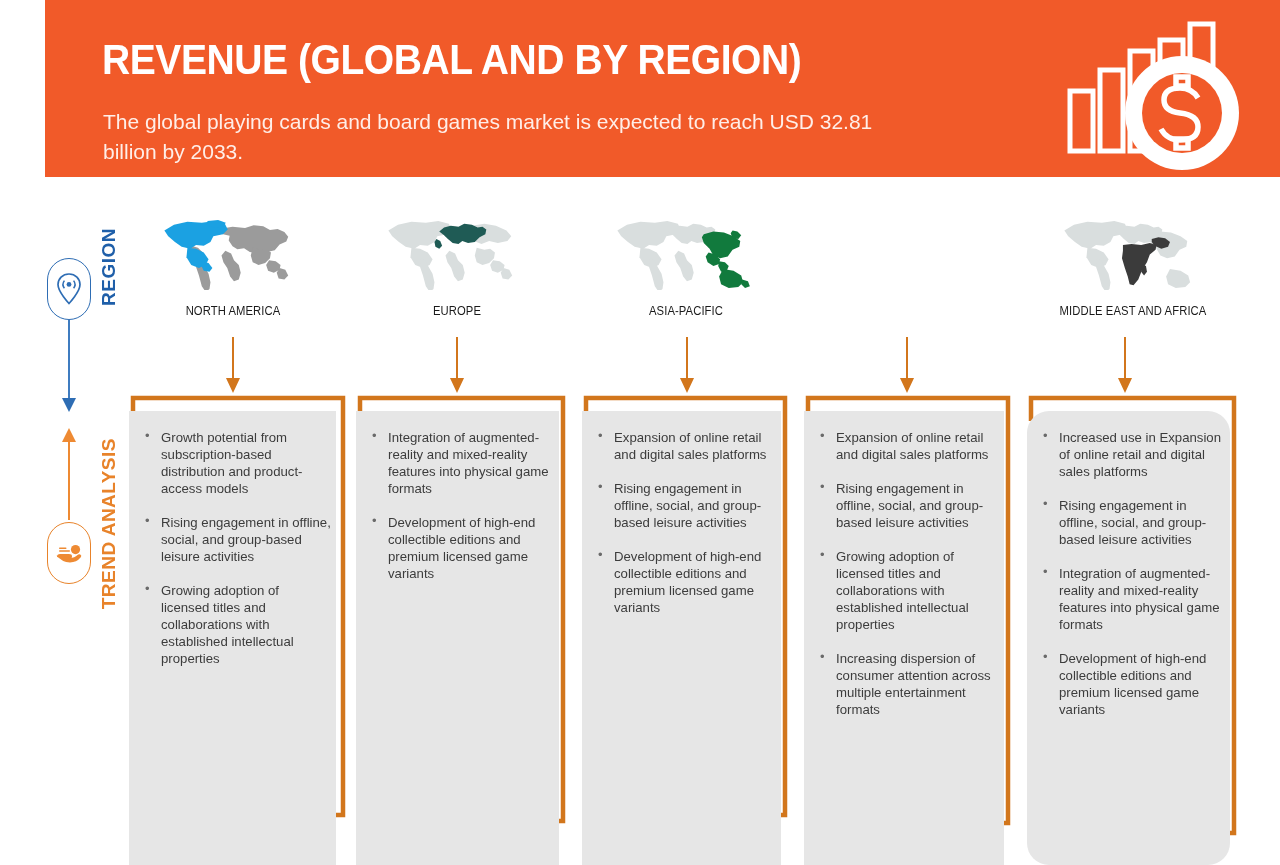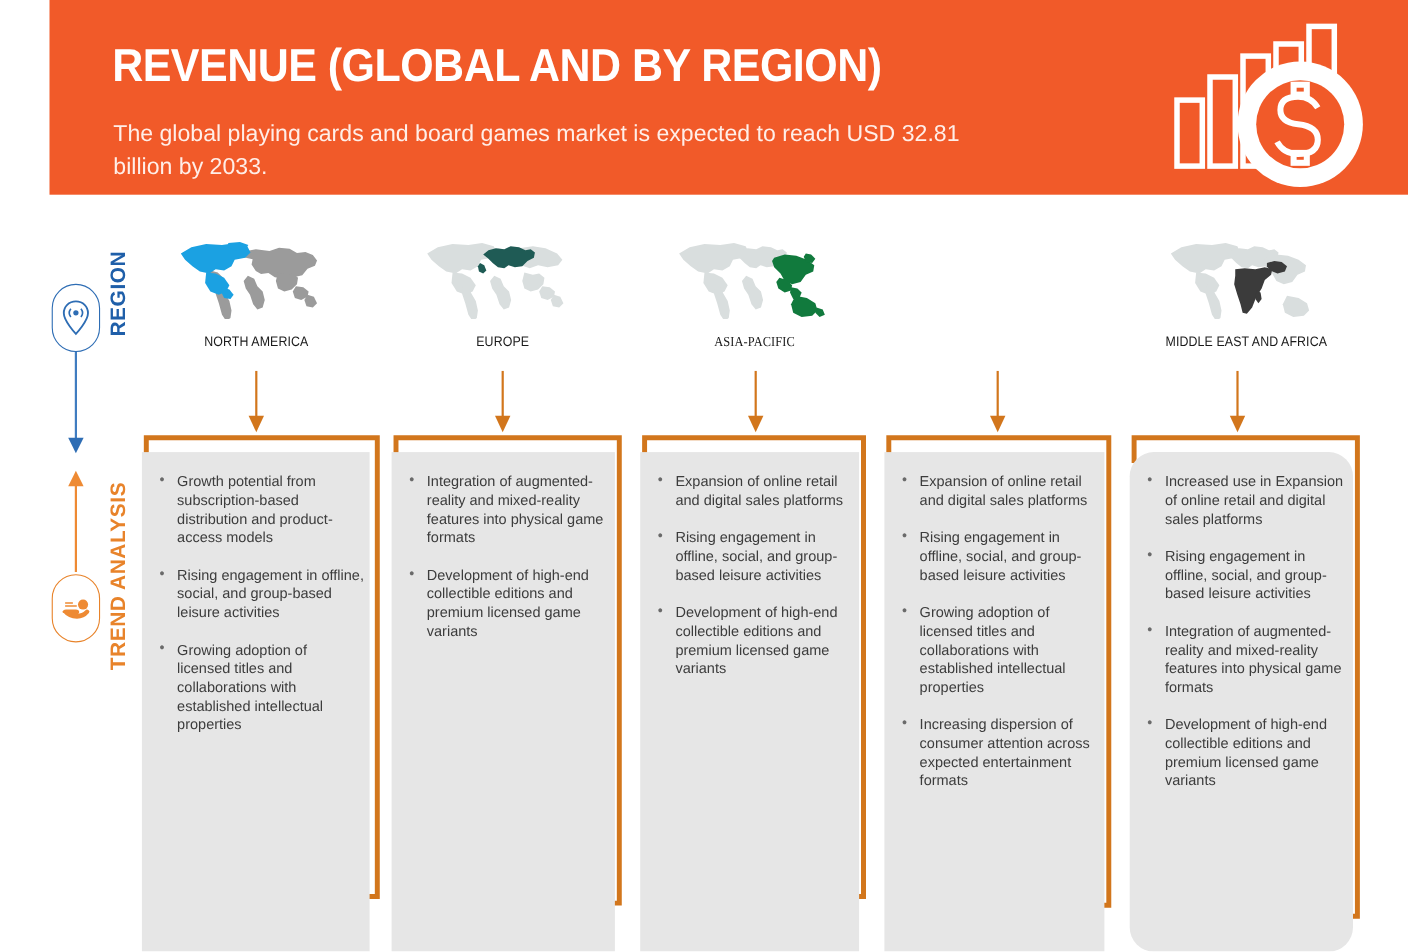--- a/index.html
+++ b/index.html
@@ -181,21 +181,21 @@
       <g fill="#1ba1e2">
         <path d="M6 26 l20 -12 28 -6 30 2 26 -4 22 6 6 12 -10 10 -20 4 -6 12 -14 8 -16 -2 -12 8 -18 -4 -14 -10 -14 -12 z"></path>
         <path d="M54 62 l18 2 16 8 10 14 -6 12 -14 6 -16 -6 -10 -16 z"></path>
         <path d="M84 90 l14 4 8 10 -6 8 -12 -2 -6 -12 z"></path>
         <path d="M96 6 l22 -2 16 6 -6 8 -20 2 -14 -6 z"></path>
       </g>
     </svg>
     <div class="region-name">NORTH AMERICA</div>
   </div>
 
-  <div class="region-col" style="left:596px;font-family:Liberation Serif, serif;">
+  <div class="region-col" style="left:596px;">
     <svg class="region-map" viewBox="0 0 300 150">
       <g fill="#d9dede">
         <path d="M6 26 l20 -12 28 -6 30 2 26 -4 22 6 6 12 -10 10 -20 4 -6 12 -14 8 -16 -2 -12 8 -18 -4 -14 -10 -14 -12 z"></path>
         <path d="M54 62 l18 2 16 8 10 14 -6 12 -14 6 -16 -6 -10 -16 z"></path>
         <path d="M74 84 l10 6 6 12 8 14 4 18 -2 14 -8 6 -8 -12 -6 -22 -6 -18 z"></path>
         <path d="M133 68 l12 6 6 14 10 10 4 16 -4 14 -10 4 -8 -10 -6 -18 -8 -12 -4 -14 z"></path>
         <path d="M112 28 l10 -8 14 -4 16 2 12 -6 16 2 12 6 10 -2 8 6 -2 10 -12 6 -10 10 -14 2 -12 -4 -8 6 -12 -2 -10 -8 -8 -8 z"></path>
       </g>
       <g fill="#117a3d">
         <path d="M186 34 l20 -6 22 2 20 8 14 10 -2 12 -14 6 -10 14 -16 4 -14 -6 -8 -14 -12 -12 -4 -12 z"></path>
@@ -287,21 +287,21 @@
       <li>Rising engagement in offline, social, and group-based leisure activities</li>
       <li>Development of high-end collectible editions and premium licensed game variants</li>
     </ul>
   </div>
 
   <div class="card" style="left:804px; top:411px; width:200px; height:454px;">
     <ul>
       <li>Expansion of online retail and digital sales platforms</li>
       <li>Rising engagement in offline, social, and group-based leisure activities</li>
       <li>Growing adoption of licensed titles and collaborations with established intellectual properties</li>
-      <li>Increasing dispersion of consumer attention across expected entertainment formats</li>
+      <li>Increasing dispersion of consumer attention across multiple entertainment formats</li>
     </ul>
   </div>
 
   <div class="card" style="left:1027px; top:411px; width:203px; height:454px;border-radius:22px;">
     <ul>
       <li>Increased use in Expansion of online retail and digital sales platforms</li>
       <li>Rising engagement in offline, social, and group-based leisure activities</li>
       <li>Integration of augmented-reality and mixed-reality features into physical game formats</li>
       <li>Development of high-end collectible editions and premium licensed game variants</li>
     </ul>

